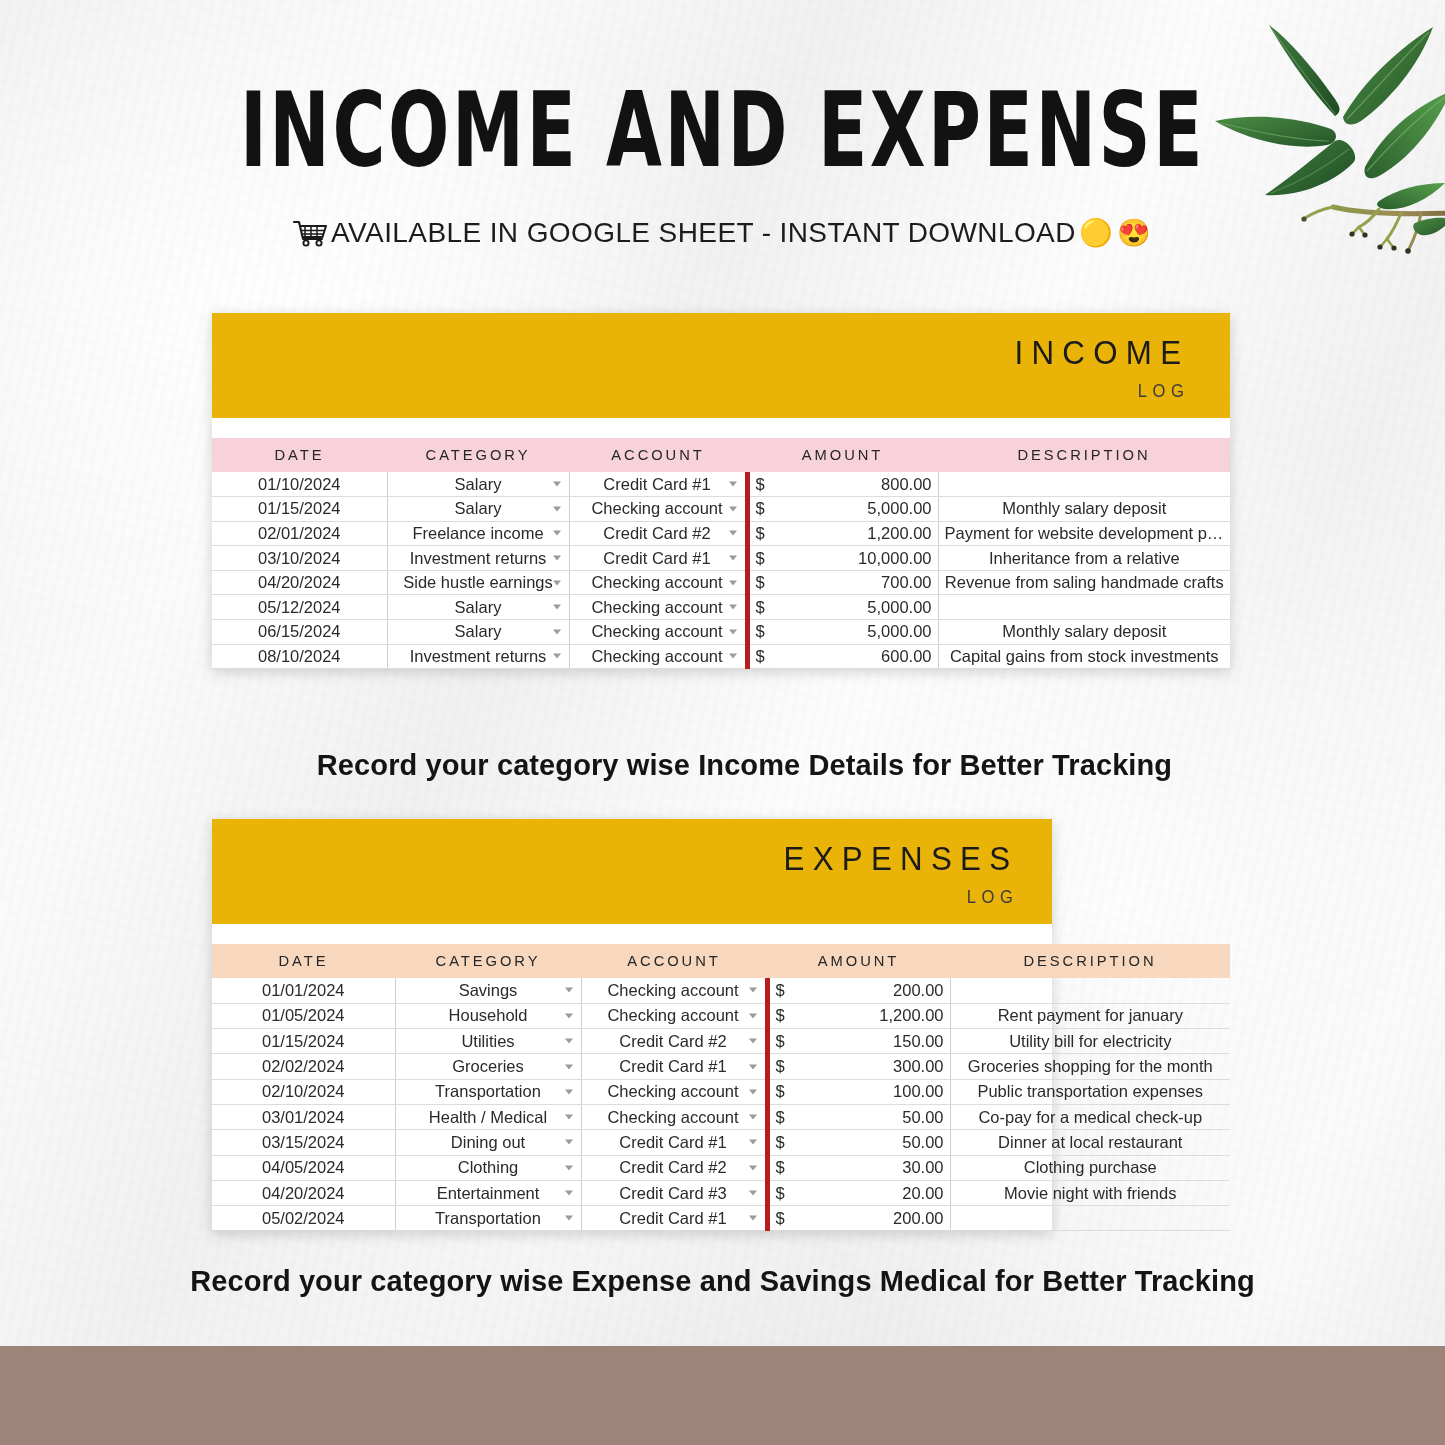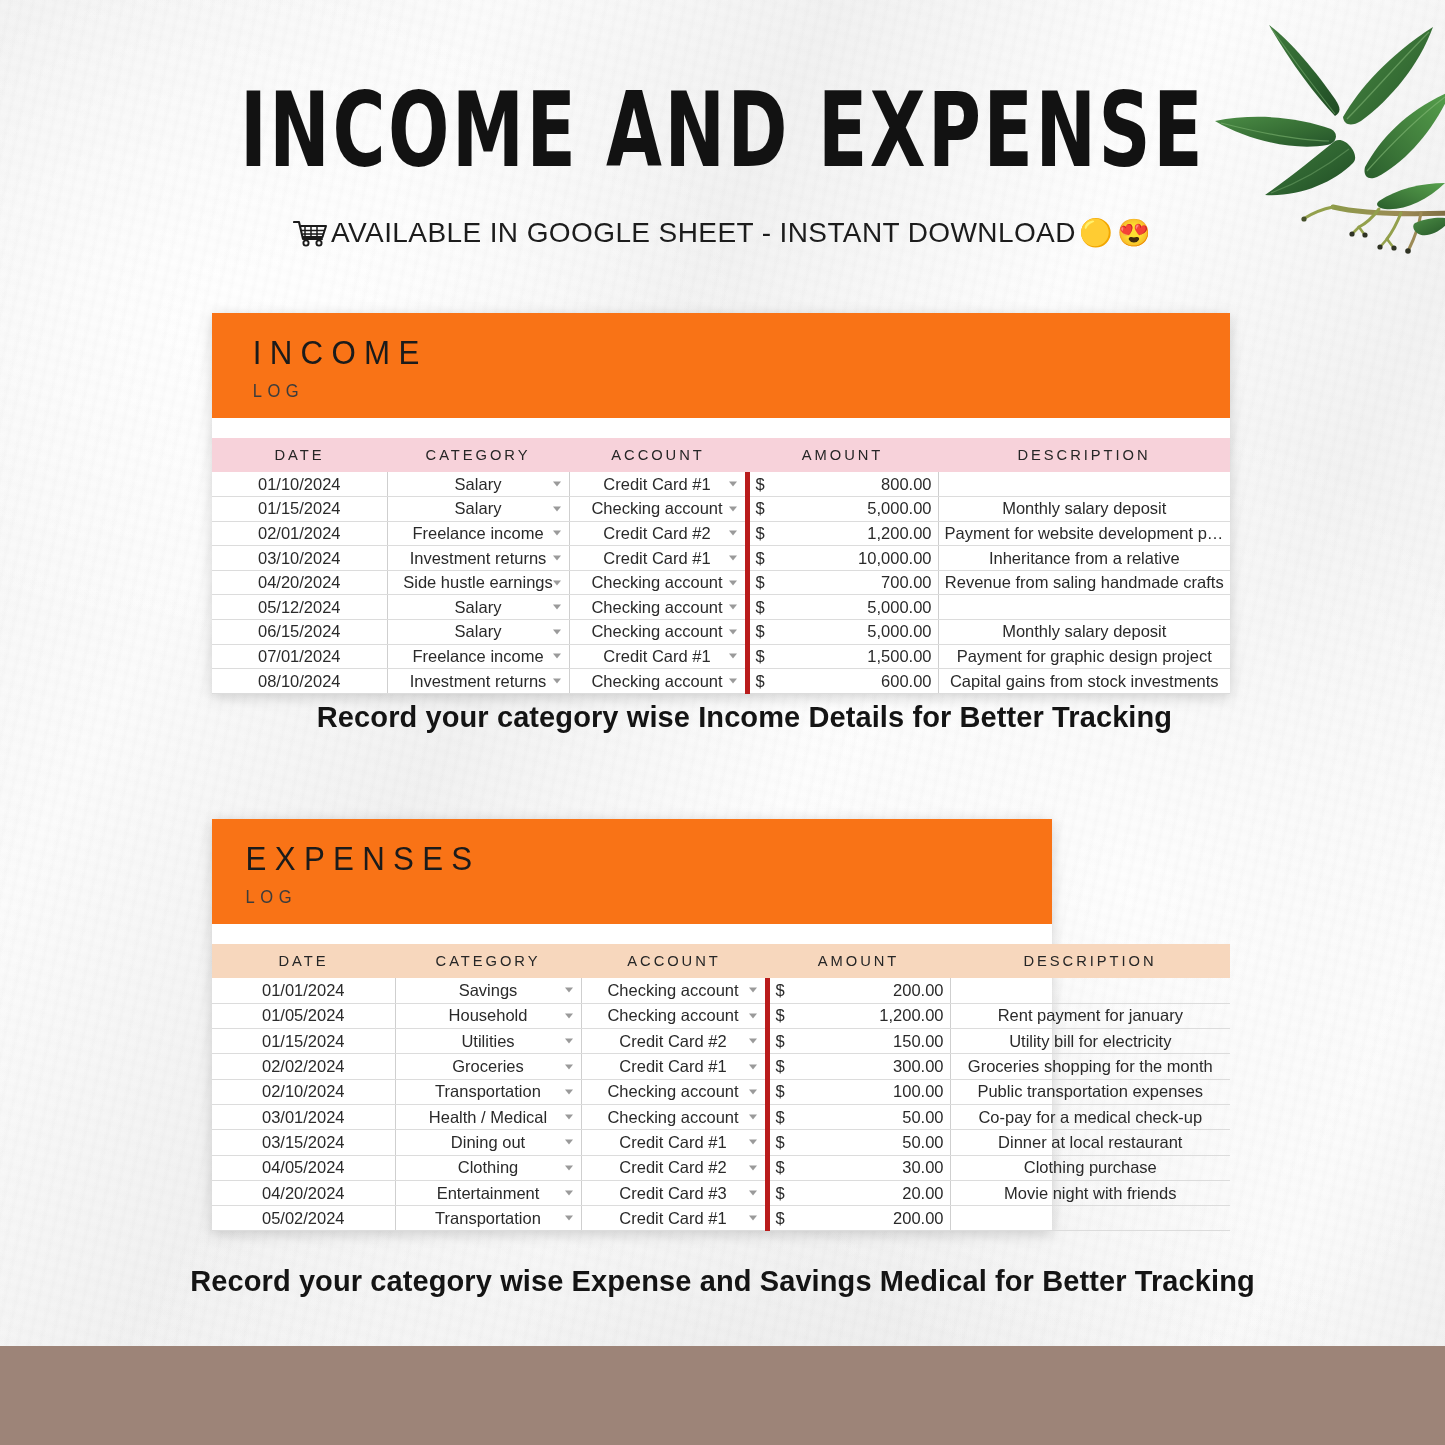--- a/index.html
+++ b/index.html
@@ -83,23 +83,23 @@
   
   .sheet {
     position: absolute;
     background: #ffffff;
     box-shadow: 0 3px 13px rgba(0,0,0,0.17);
   }
   #income-sheet  { left: 212px; top: 284px;  width: 1018px; }
   #expense-sheet { left: 212px; top: 790px;  width: 840px; }
 
   .sheet-banner {
-    background: #f97316;
+    background: #eab308;
     padding: 20px 0 16px 0;
-    text-align: left;
+    text-align: right;
   }
   .sheet-title {
     font-family: "Liberation Sans", sans-serif;
     font-size: 34px;
     letter-spacing: 9px;
     color: #1b1b1b;
     font-weight: 400;
     transform: scaleX(0.92);
   }
   .sheet-sub {
@@ -188,21 +188,21 @@
     width: 1445px;
     left: 0;
     text-align: center;
     font-family: "Liberation Sans", sans-serif;
     font-weight: bold;
     font-size: 29px;
     color: #141414;
     letter-spacing: 0.1px;
     white-space: nowrap;
   }
-  #caption-income  { top: 672px; padding-left: 44px; }
+  #caption-income  { top: 720px; padding-left: 44px; }
   #caption-expense { top: 1236px; }
 
   
   #bottom-bar {
     position: absolute;
     left: 0;
     bottom: 0;
     width: 1445px;
     height: 128px;
     background: #9d8478;
@@ -368,28 +368,20 @@
           </tr>
           <tr>
             <td class="c-date">06/15/2024</td>
             <td class="c-cat">Salary<span class="caret"></span></td>
             <td class="c-acct">Checking account<span class="caret"></span></td>
             <td class="c-cur">$</td>
             <td class="c-amt">5,000.00</td>
             <td class="c-desc">Monthly salary deposit</td>
           </tr>
           <tr>
-            <td class="c-date">07/01/2024</td>
-            <td class="c-cat">Freelance income<span class="caret"></span></td>
-            <td class="c-acct">Credit Card #1<span class="caret"></span></td>
-            <td class="c-cur">$</td>
-            <td class="c-amt">1,500.00</td>
-            <td class="c-desc">Payment for graphic design project</td>
-          </tr>
-          <tr>
             <td class="c-date">08/10/2024</td>
             <td class="c-cat">Investment returns<span class="caret"></span></td>
             <td class="c-acct">Checking account<span class="caret"></span></td>
             <td class="c-cur">$</td>
             <td class="c-amt">600.00</td>
             <td class="c-desc">Capital gains from stock investments</td>
           </tr>
         </tbody>
     </table>
   </div>

